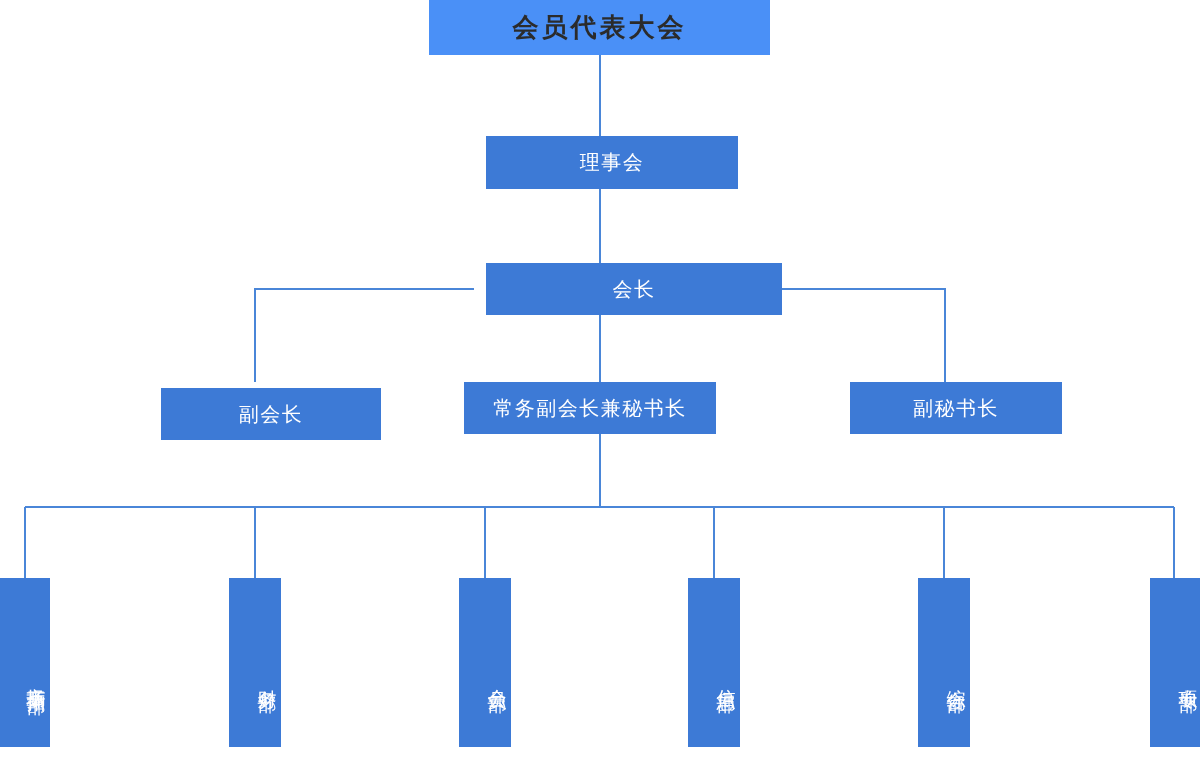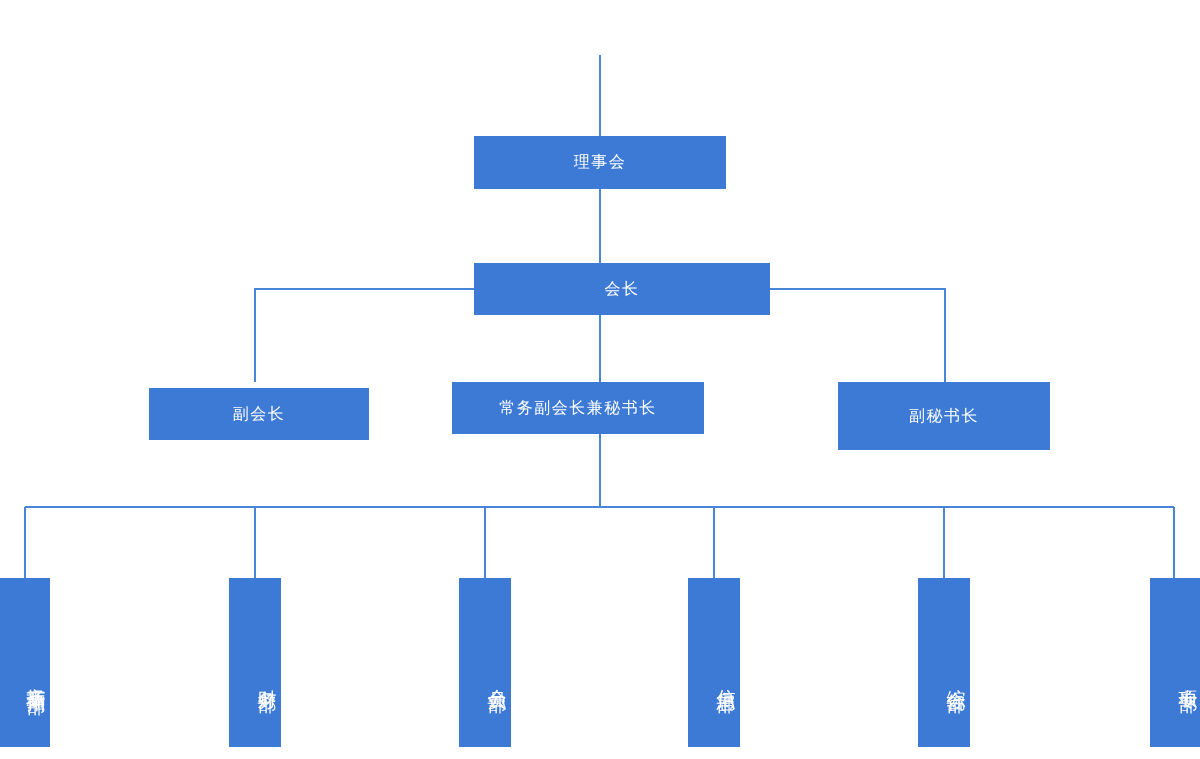--- a/index.html
+++ b/index.html
@@ -38,22 +38,23 @@
   .node-assembly {
     background: #4a90f7;
     color: #2b2b2b;
     font-size: 26px;
     font-weight: bold;
     letter-spacing: 3px;
   }
   .node-level2,
   .node-level3,
   .node-level4 {
-    font-size: 16px;
+    font-size: 20px;
     letter-spacing: 1.5px;
+    margin-left: 12px;
   }
   .node-dept {
     align-items: flex-start;
     justify-content: center;
     padding-top: 28px;
     font-size: 19px;
     line-height: 1.45;
     letter-spacing: 2px;
     writing-mode: vertical-rl;
     text-orientation: upright;
@@ -86,38 +87,41 @@
       <line x1="25" y1="507" x2="1174" y2="507"></line>
       <line x1="25" y1="507" x2="25" y2="578"></line>
       <line x1="255" y1="507" x2="255" y2="578"></line>
       <line x1="485" y1="507" x2="485" y2="578"></line>
       <line x1="714" y1="507" x2="714" y2="578"></line>
       <line x1="944" y1="507" x2="944" y2="578"></line>
       <line x1="1174" y1="507" x2="1174" y2="578"></line>
     </g>
   </svg>
 
+  <div class="node node-assembly" style="left:429px; top:0px; width:341px; height:55px;">
+    <span>会员代表大会</span>
+  </div>
 
   <div class="node node-level2" style="left:474px; top:136px; width:252px; height:53px;">
     <span>理事会</span>
   </div>
 
   <div class="node node-level3" style="left:474px; top:263px; width:296px; height:52px;">
     <span>会长</span>
   </div>
 
   <div class="node node-level4" style="left:149px; top:388px; width:220px; height:52px;">
     <span>副会长</span>
   </div>
 
   <div class="node node-level4" style="left:452px; top:382px; width:252px; height:52px;">
     <span>常务副会长兼秘书长</span>
   </div>
 
-  <div class="node node-level4" style="left:838px; top:382px; width:212px; height:68px;">
+  <div class="node node-level4" style="left:838px; top:382px; width:212px; height:52px;">
     <span>副秘书长</span>
   </div>
 
   <div class="node node-dept" style="left:0px; top:578px; width:50px; height:169px;">
     <span class="dept-label">市场开拓部</span>
   </div>
 
   <div class="node node-dept" style="left:229px; top:578px; width:52px; height:169px;">
     <span class="dept-label">财务部</span>
   </div>

